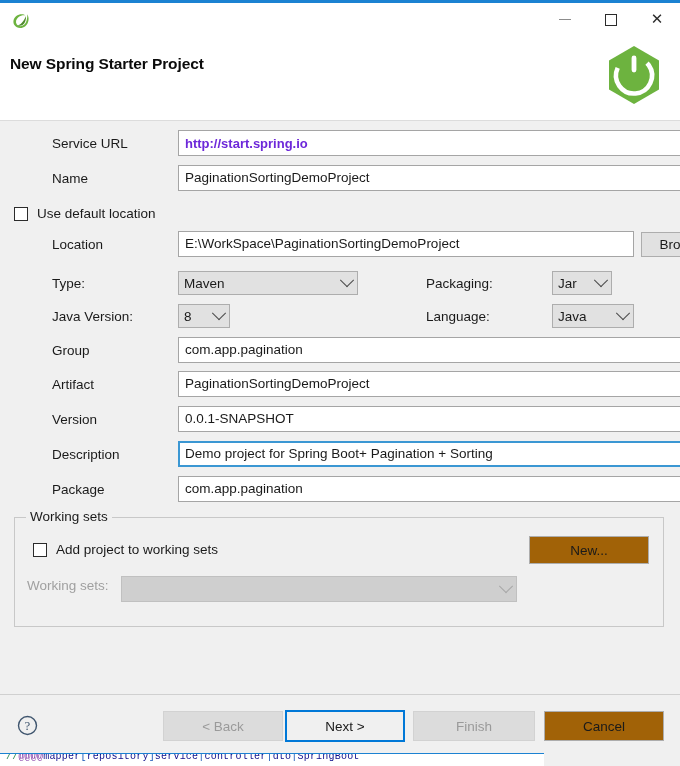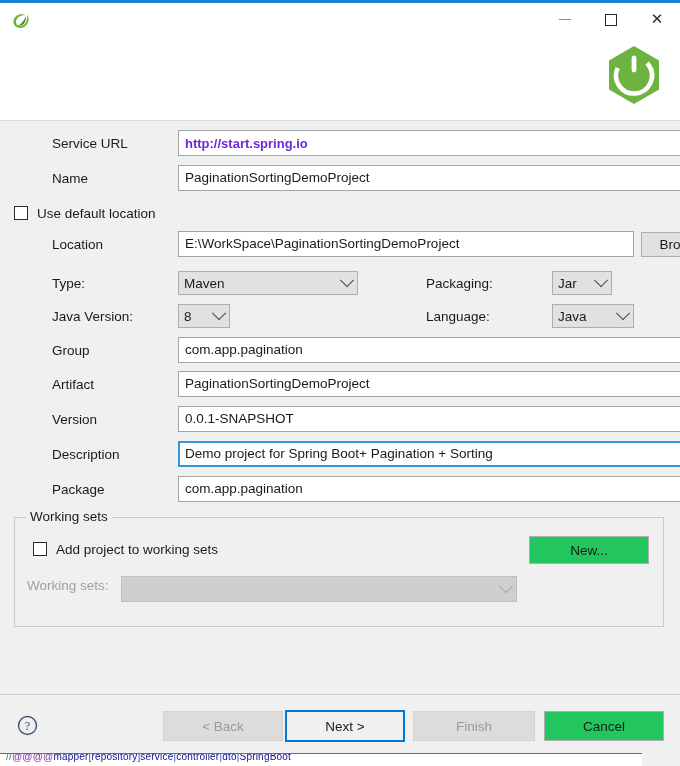--- a/index.html
+++ b/index.html
@@ -216,29 +216,29 @@
   .btn.disabled {
     color: #9a9a9a;
     background: #dcdcdc;
     border-color: #d2d2d2;
   }
   .btn.default-btn {
     background: #f0f0f0;
     border: 2px solid #0078d7;
   }
   .btn.plain-light {
-    background: #22c55e;
+    background: #a16207;
     border: 1px solid #adadad;
   }
 
   
   .cbrow {
     position: absolute;
     display: flex;
-    align-items: flex-start;
+    align-items: flex-end;
   }
   .cbox {
     width: 14px; height: 14px;
     box-sizing: border-box;
     background: #ffffff;
     border: 1.3px solid #2b2b2b;
     flex: 0 0 auto;
   }
   .cbrow .cbl {
     margin-left: 9px;
@@ -277,26 +277,26 @@
   .help-icon {
     position: absolute;
     left: 17px; top: 20px;
     width: 21px; height: 21px;
   }
 
   
   .bottom-sliver {
     position: absolute;
     left: 0; bottom: 0;
-    width: 642px;
+    width: 544px;
     height: 12px;
     background: #ffffff;
     border-top: 1px solid #1b82d2;
     overflow: hidden;
-    font-family: Liberation Sans, sans-serif;
+    font-family: Liberation Mono, monospace;
     font-size: 10px;
     white-space: nowrap;
   }
   .sliver-text {
     position: absolute;
     left: 6px; top: -3px;
     letter-spacing: 0.2px;
   }
   .sv-g { color: #2e8b57; }
   .sv-p { color: #7a2ba0; }
@@ -322,20 +322,21 @@
       <div class="win-btn">
         <span class="maximize-box"></span>
       </div>
       <div class="win-btn">
         <span class="glyph">✕</span>
       </div>
     </div>
   </div>
 
   <div class="header">
+    <div class="header-title">New Spring Starter Project</div>
     <span class="boot-logo">
       <svg width="66" height="66" viewBox="0 0 66 66">
         <path d="M33 3 L58 17.5 L58 46.5 L33 61 L8 46.5 L8 17.5 Z" fill="#6db33f" rx="4"></path>
         <path d="M33 14.5 a18 18 0 1 0 0.01 0 Z" fill="none" stroke="#ffffff" stroke-width="4.6" stroke-dasharray="78 40" transform="rotate(-65 33 32.5)"></path>
         <rect x="30.6" y="12.5" width="4.8" height="17" rx="2.4" fill="#ffffff"></rect>
       </svg>
     </span>
   </div>
 
   <div class="body-area">

